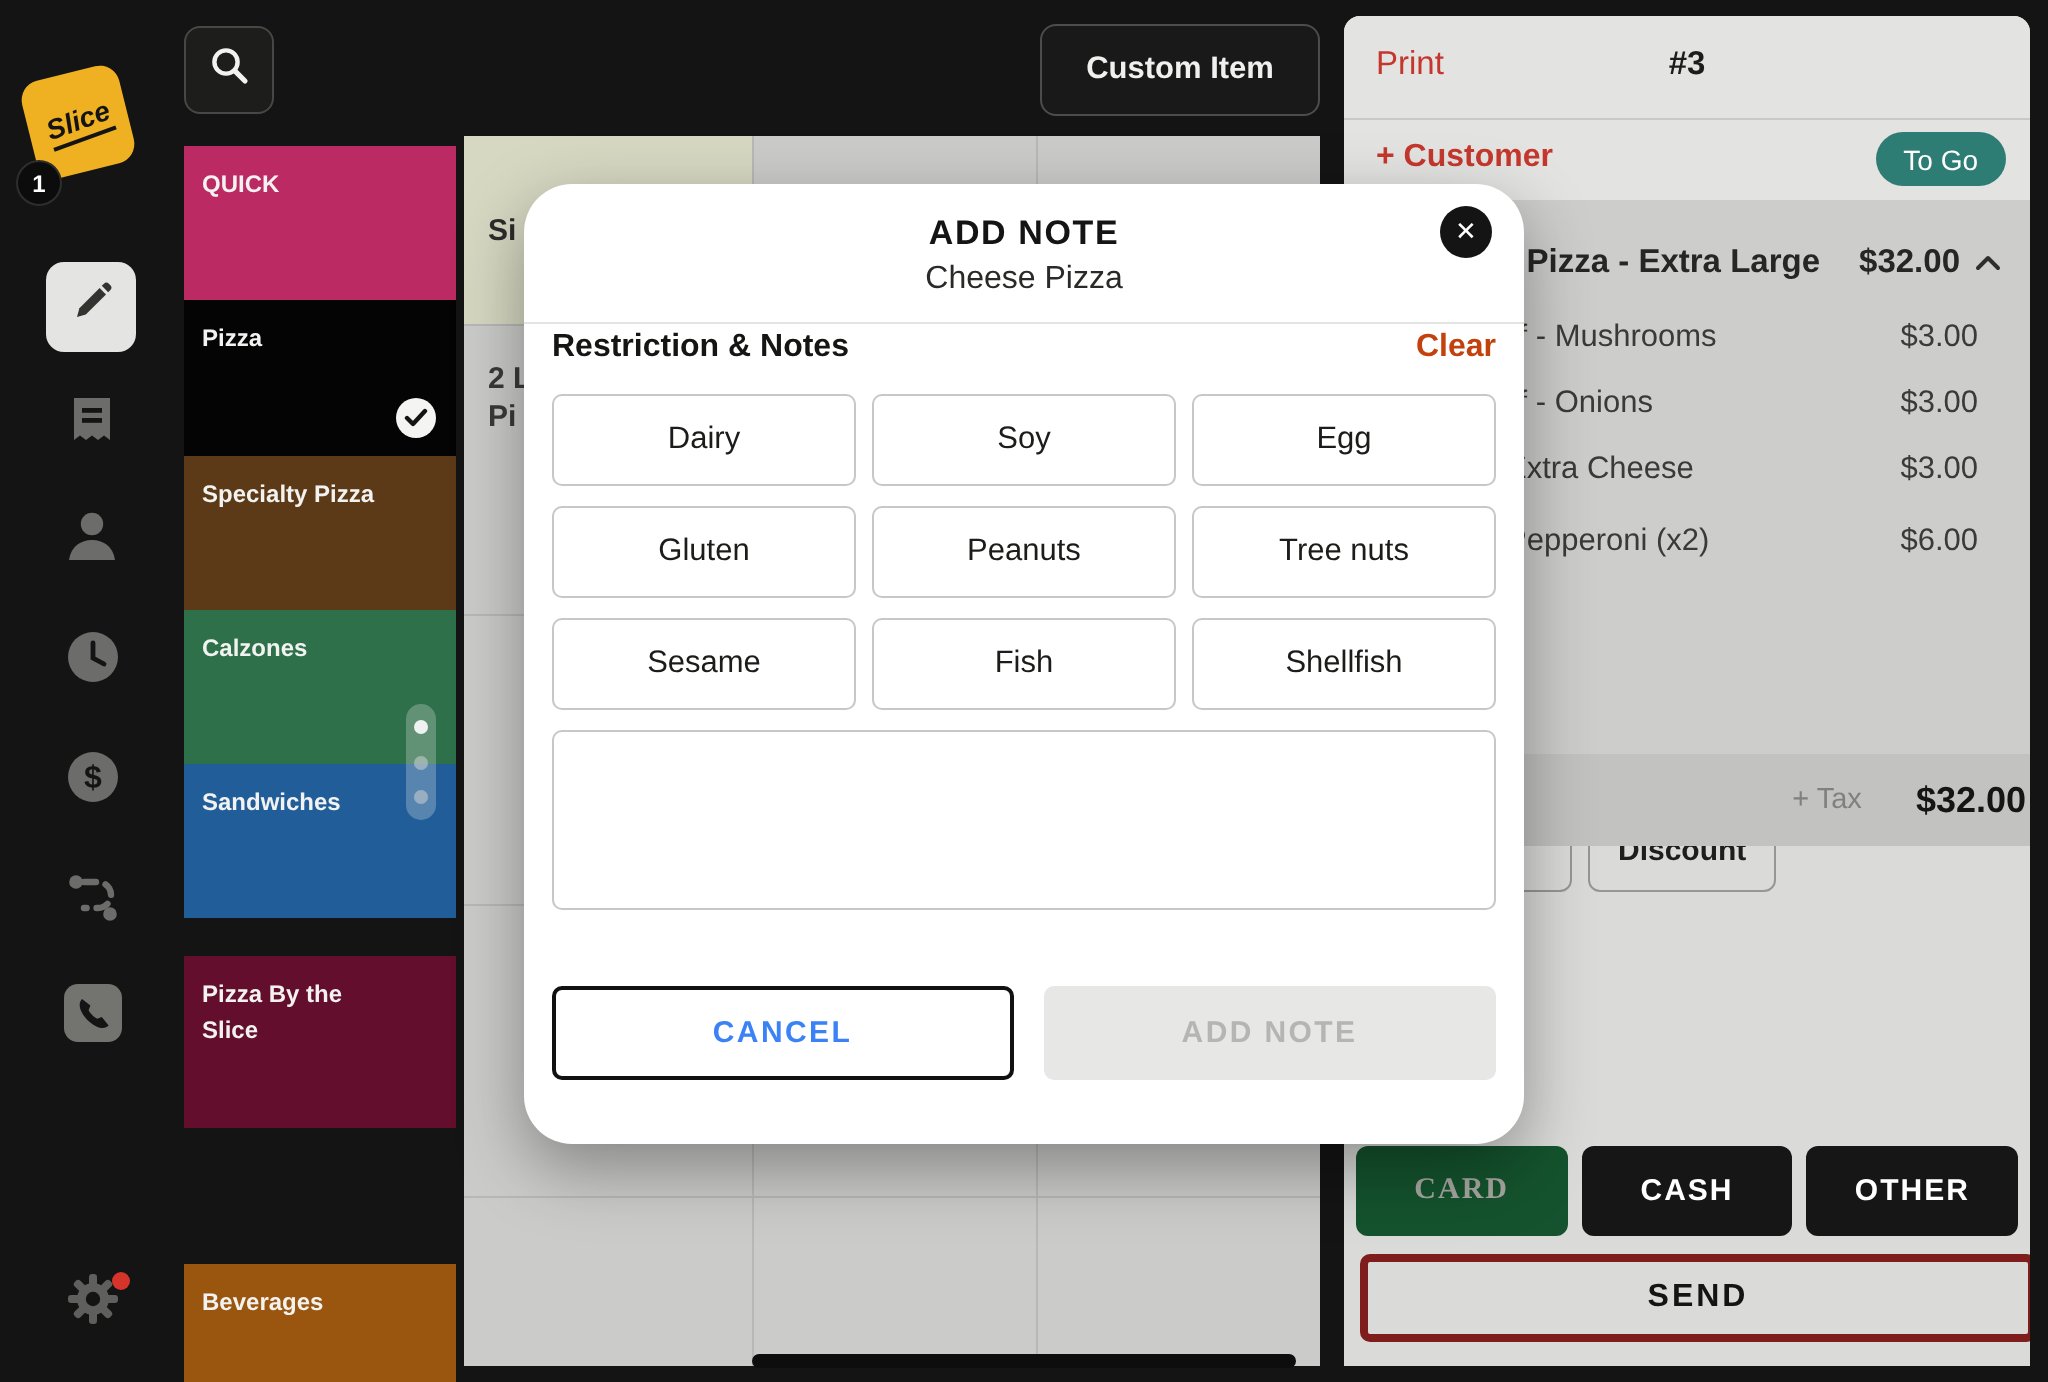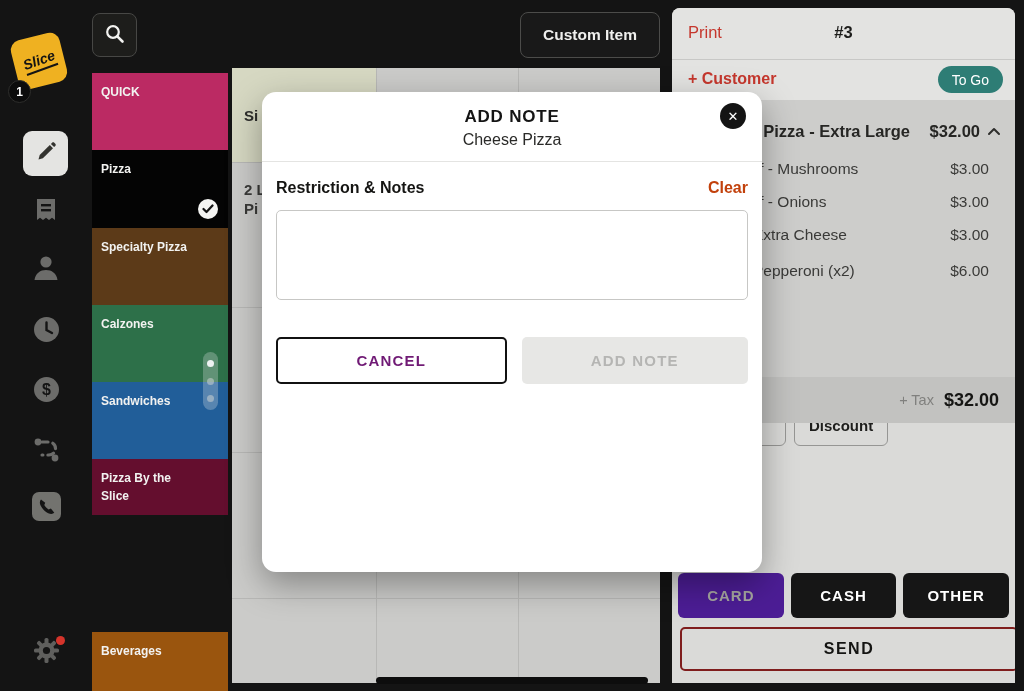--- a/index.html
+++ b/index.html
@@ -64,53 +64,53 @@
   .irow.main .nm { flex:1; white-space:nowrap; overflow:hidden;}
   .irow.mod { height:30px; padding-right:26px; font-size:15.5px; color:#3a3a38; }
   .irow.mod .nm { flex:1; white-space:nowrap; overflow:hidden;}
   .ind-a { padding-left:64px; } .ind-b { padding-left:81px; }
   .actions { position:absolute; left:28px; top:304px; display:flex; gap:8px; }
   .act-btn { height:42px; border:1.5px solid #96969
 4; border:1.5px solid #969694; border-radius:6px; background:transparent;
            font-size:15px; font-weight:600; color:#1e1e1c; display:flex; align-items:center; justify-content:center;
            font-family:inherit; }
   .taxbar { position:absolute; left:0; top:369px; width:100%; height:46px; background:#c2c2c0;
-           display:flex; align-items:center; justify-content:flex-end; padding-right:16px; gap:10px;}
+           display:flex; align-items:center; justify-content:flex-end; padding-right:2px; gap:27px;}
   .taxbar .tl { color:#80807e; font-size:14.5px; }
   .taxbar .ta { color:#151513; font-size:18px; font-weight:700; }
   .pays { position:absolute; left:6px; top:565px; width:331px; height:45px; display:flex; gap:7px;}
   .pay { flex:1; border:none; border-radius:6px; font-weight:700; font-size:15px; letter-spacing:1px;
          display:flex; align-items:center; justify-content:center; font-family:inherit;}
-  .pay.card { background:#4c1d95; color:#a7a7a1; }
+  .pay.card { background:#14532d; color:#a7a7a1;font-family:Liberation Serif, serif; }
   .pay.dark { background:#161616; color:#fff; }
   .send { position:absolute; left:8px; top:619px; width:338px; height:44px; background:#dadad8;
-         border:2px solid #7f1d1d; border-radius:5px; font-weight:700; font-size:16px; letter-spacing:1.5px;
+         border:4px solid #7f1d1d; border-radius:5px; font-weight:700; font-size:16px; letter-spacing:1.5px;
          color:#141412; display:flex; align-items:center; justify-content:center; font-family:inherit;}
 
   
   .modal { position:absolute; left:262px; top:92px; width:500px; height:480px; background:#fff;
-           border-radius:14px; z-index:50; box-shadow:0 12px 34px rgba(0,0,0,0.35); }
+           border-radius:24px; z-index:50; box-shadow:0 12px 34px rgba(0,0,0,0.35); }
   .m-head { position:relative; height:70px; border-bottom:1px solid #e4e4e2; text-align:center; }
   .m-title { padding-top:15px; font-size:17px; font-weight:800; letter-spacing:0.8px; color:#141414; }
   .m-sub { margin-top:4px; font-size:16px; color:#2a2a28; }
   .m-close { position:absolute; right:16px; top:11px; width:26px; height:26px; border-radius:50%;
            background:#141414; color:#fff; font-size:13px; font-weight:700; border:none;
            display:flex; align-items:center; justify-content:center; font-family:inherit;}
   .m-body { padding:0 14px; }
-  .m-secrow { margin-top:14px; height:24px; display:flex; align-items:center; justify-content:space-between; }
+  .m-secrow { height:24px; display:flex; align-items:center; justify-content:space-between; }
   .m-sec { font-size:16px; font-weight:700; color:#151513; }
   .m-clear { font-size:16px; font-weight:700; color:#c2410c; background:none; border:none; font-family:inherit;}
   .agrid { margin-top:11px; display:grid; grid-template-columns:repeat(3,1fr); gap:10px 8px; }
   .abtn { height:46px; background:#fff; border:1px solid #c7c7c5; border-radius:5px;
           font-size:15.5px; color:#1c1c1a; font-weight:500; font-family:inherit;}
   .m-note { margin-top:10px; width:100%; height:90px; border:1px solid #c7c7c5; border-radius:5px;
           resize:none; font-family:inherit; font-size:15px; padding:8px; }
   .m-foot { margin-top:33px; display:flex; gap:15px; }
   .m-cancel { flex:1; height:47px; background:#fff; border:2px solid #111; border-radius:5px;
-          font-weight:700; font-size:15px; letter-spacing:1.2px; color:#701a75; font-family:inherit;}
+          font-weight:700; font-size:15px; letter-spacing:1.2px; color:#3b82f6; font-family:inherit;}
   .m-submit { flex:1; height:47px; background:#e7e7e5; border:none; border-radius:5px;
           font-weight:700; font-size:15px; letter-spacing:1.2px; color:#b5b5b3; font-family:inherit;}
 </style>
 </head>
 <body>
 
 <div id="app">
 
   <div class="logo">
       <span>Slice</span>
@@ -205,21 +205,21 @@
   <div class="cat" style="top: 150px; height: 78px; background: rgb(4, 4, 4);"><span>Pizza</span>
     <span class="chk">
         <svg width="12" height="10">
           <polyline points="1.5,5 4.5,8 10.5,1.5" stroke="#141414" stroke-width="2.2" fill="none" stroke-linecap="round" stroke-linejoin="round"></polyline>
         </svg>
       </span>
   </div>
   <div class="cat" style="top: 228px; height: 77px; background: rgb(92, 58, 24);"><span>Specialty Pizza</span></div>
   <div class="cat" style="top: 305px; height: 77px; background: rgb(45, 112, 73);"><span>Calzones</span></div>
   <div class="cat" style="top: 382px; height: 77px; background: rgb(33, 94, 153);"><span>Sandwiches</span></div>
-  <div class="cat" style="top: 459px; height: 56px; background: rgb(100, 14, 46);">
+  <div class="cat" style="top: 478px; height: 86px; background: rgb(100, 14, 46);">
       <span style="display:block;width:80px">Pizza By the Slice</span>
     </div>
   <div class="cat" style="top: 614px; height: 77px; background: rgb(154, 85, 14); margin-top: 18px;"><span>Beverages</span></div>
 
   <div class="scrollpill">
     <i style="top:8px;background:#eef2f2"></i>
     <i style="top:26px;background:rgba(205,210,210,0.55)"></i>
     <i style="top:43px;background:rgba(205,210,210,0.55)"></i>
   </div>
 
@@ -300,20 +300,31 @@
     <div class="m-head">
       <div class="m-title">ADD NOTE</div>
       <div class="m-sub">Cheese Pizza</div>
       <button class="m-close">✕</button>
     </div>
     <div class="m-body">
       <div class="m-secrow">
         <span class="m-sec">Restriction &amp; Notes</span>
         <button class="m-clear">Clear</button>
       </div>
+      <div class="agrid">
+        <button class="abtn">Dairy</button>
+        <button class="abtn">Soy</button>
+        <button class="abtn">Egg</button>
+        <button class="abtn">Gluten</button>
+        <button class="abtn">Peanuts</button>
+        <button class="abtn">Tree nuts</button>
+        <button class="abtn">Sesame</button>
+        <button class="abtn">Fish</button>
+        <button class="abtn">Shellfish</button>
+      </div>
       <textarea class="m-note" style=""></textarea>
       <div class="m-foot">
         <button class="m-cancel">CANCEL</button>
         <button class="m-submit">ADD NOTE</button>
       </div>
     </div>
   </div>
 
   <div class="home-bar"></div>
 </div>

